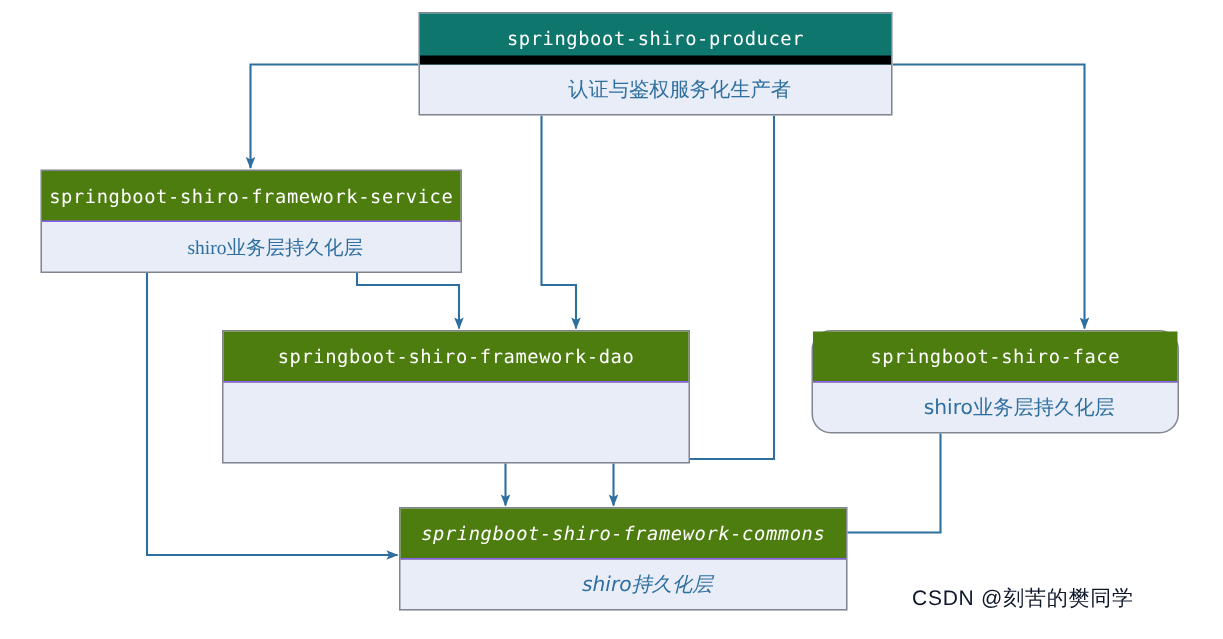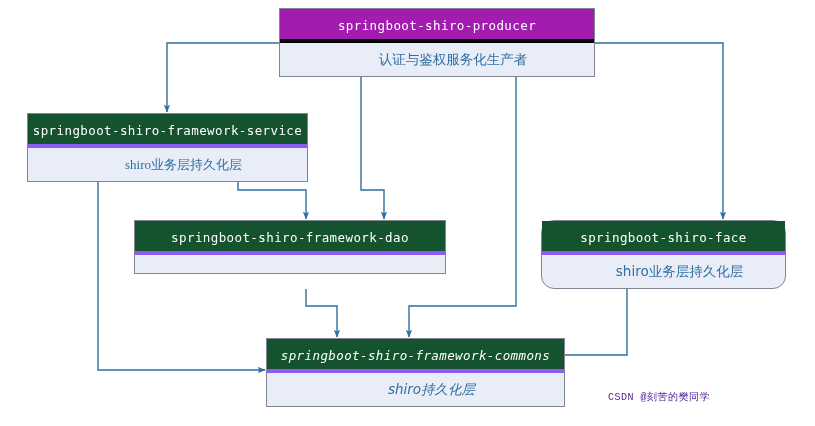--- a/index.html
+++ b/index.html
@@ -44,35 +44,35 @@
     font-family:"DejaVu Sans","Liberation Sans",sans-serif;
     font-size:13.5px;
     white-space:nowrap;
     padding-left:32px;
   }
   .node .bdy.mono{
     font-family:Liberation Serif, serif;
     font-size:13px;
   }
 
-  .pink  .hdr{background:#a21caf;border-bottom:4px solid #000000;}
-  .orange .hdr{background:#14532d;border-bottom:4px solid #8b5cf6;}
+  .pink  .hdr{background:#0f766e;border-bottom:6px solid #000000;}
+  .orange .hdr{background:#4d7c0f;border-bottom:1px solid #8b5cf6;}
 
   
   #n-producer{left:279px;top:8px;  width:316px;height:69px;}
   #n-service {left:27px; top:113px;width:281px;height:69px;}
-  #n-dao     {left:134px;top:220px;width:312px;height:54px;gap:24px;}
+  #n-dao     {left:148px;top:220px;width:312px;height:89px;gap:24px;}
   #n-face    {left:541px;top:220px;width:245px;height:69px;border-radius:13px;}
   #n-commons {left:266px;top:338px;width:299px;height:69px;font-style:italic;}
 
   #watermark{
     position:absolute;left:608px;top:390px;
-    color:#4c1d95;
-    font-family:Liberation Mono, monospace;
-    font-size:10px;
+    color:#0f172a;
+    font-family:Liberation Sans, sans-serif;
+    font-size:14px;
     letter-spacing:.5px;
     white-space:nowrap;
     z-index:3;
   }
 </style>
 </head>
 <body>
 
 <div id="stage">
 

